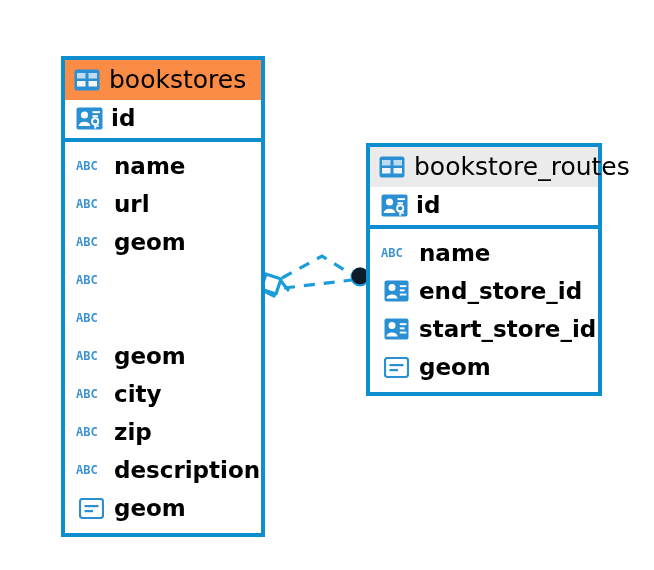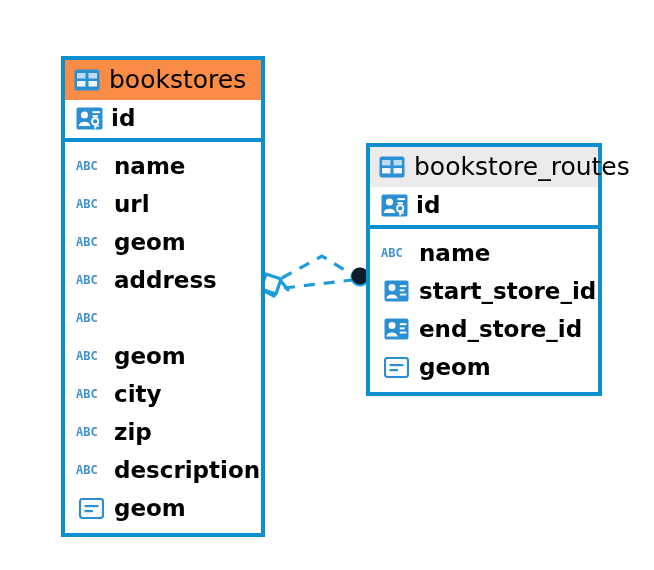--- a/index.html
+++ b/index.html
@@ -171,21 +171,20 @@
         <span class="field-label">url</span>
       </div>
 
       <div class="field-row">
         <span class="abc-icon">ABC</span>
         <span class="field-label">geom</span>
       </div>
 
       <div class="field-row">
         <span class="abc-icon">ABC</span>
-        <span class="field-label">address</span>
       </div>
 
       <div class="field-row">
         <span class="abc-icon">ABC</span>
       </div>
 
       <div class="field-row">
         <span class="abc-icon">ABC</span>
         <span class="field-label">geom</span>
       </div>
@@ -261,35 +260,35 @@
         <span class="icon" style="width:30px;">
           <svg width="25" height="22" viewBox="0 0 25 22">
             <rect x="0.5" y="0.5" width="24" height="21" rx="2" fill="#2b8fd4"></rect>
             <circle cx="8" cy="7.6" r="3.5" fill="#ffffff"></circle>
             <path d="M 2.3 18.6 a 5.8 5.1 0 0 1 11.4 0 Z" fill="#ffffff"></path>
             <rect x="15.8" y="5.2" width="6.6" height="1.9" fill="#ffffff"></rect>
             <rect x="15.8" y="9.4" width="4.8" height="1.9" fill="#ffffff"></rect>
             <rect x="15.8" y="13.6" width="6.6" height="1.9" fill="#ffffff"></rect>
           </svg>
         </span>
-        <span class="field-label">start_store_id</span>
+        <span class="field-label">end_store_id</span>
       </div>
 
       <div class="field-row">
         <span class="icon" style="width:30px;">
           <svg width="25" height="22" viewBox="0 0 25 22">
             <rect x="0.5" y="0.5" width="24" height="21" rx="2" fill="#2b8fd4"></rect>
             <circle cx="8" cy="7.6" r="3.5" fill="#ffffff"></circle>
             <path d="M 2.3 18.6 a 5.8 5.1 0 0 1 11.4 0 Z" fill="#ffffff"></path>
             <rect x="15.8" y="5.2" width="6.6" height="1.9" fill="#ffffff"></rect>
             <rect x="15.8" y="9.4" width="4.8" height="1.9" fill="#ffffff"></rect>
             <rect x="15.8" y="13.6" width="6.6" height="1.9" fill="#ffffff"></rect>
           </svg>
         </span>
-        <span class="field-label">end_store_id</span>
+        <span class="field-label">start_store_id</span>
       </div>
 
       <div class="field-row">
         <span class="icon" style="width:30px;">
           <svg width="25" height="21" viewBox="0 0 25 21">
             <rect x="1" y="1" width="23" height="19" rx="2.5" fill="#ffffff" stroke="#2b8fd4" stroke-width="2.2"></rect>
             <rect x="5.5" y="7" width="14" height="2.2" fill="#2b8fd4"></rect>
             <rect x="5.5" y="12" width="8.5" height="2.2" fill="#2b8fd4"></rect>
           </svg>
         </span>

